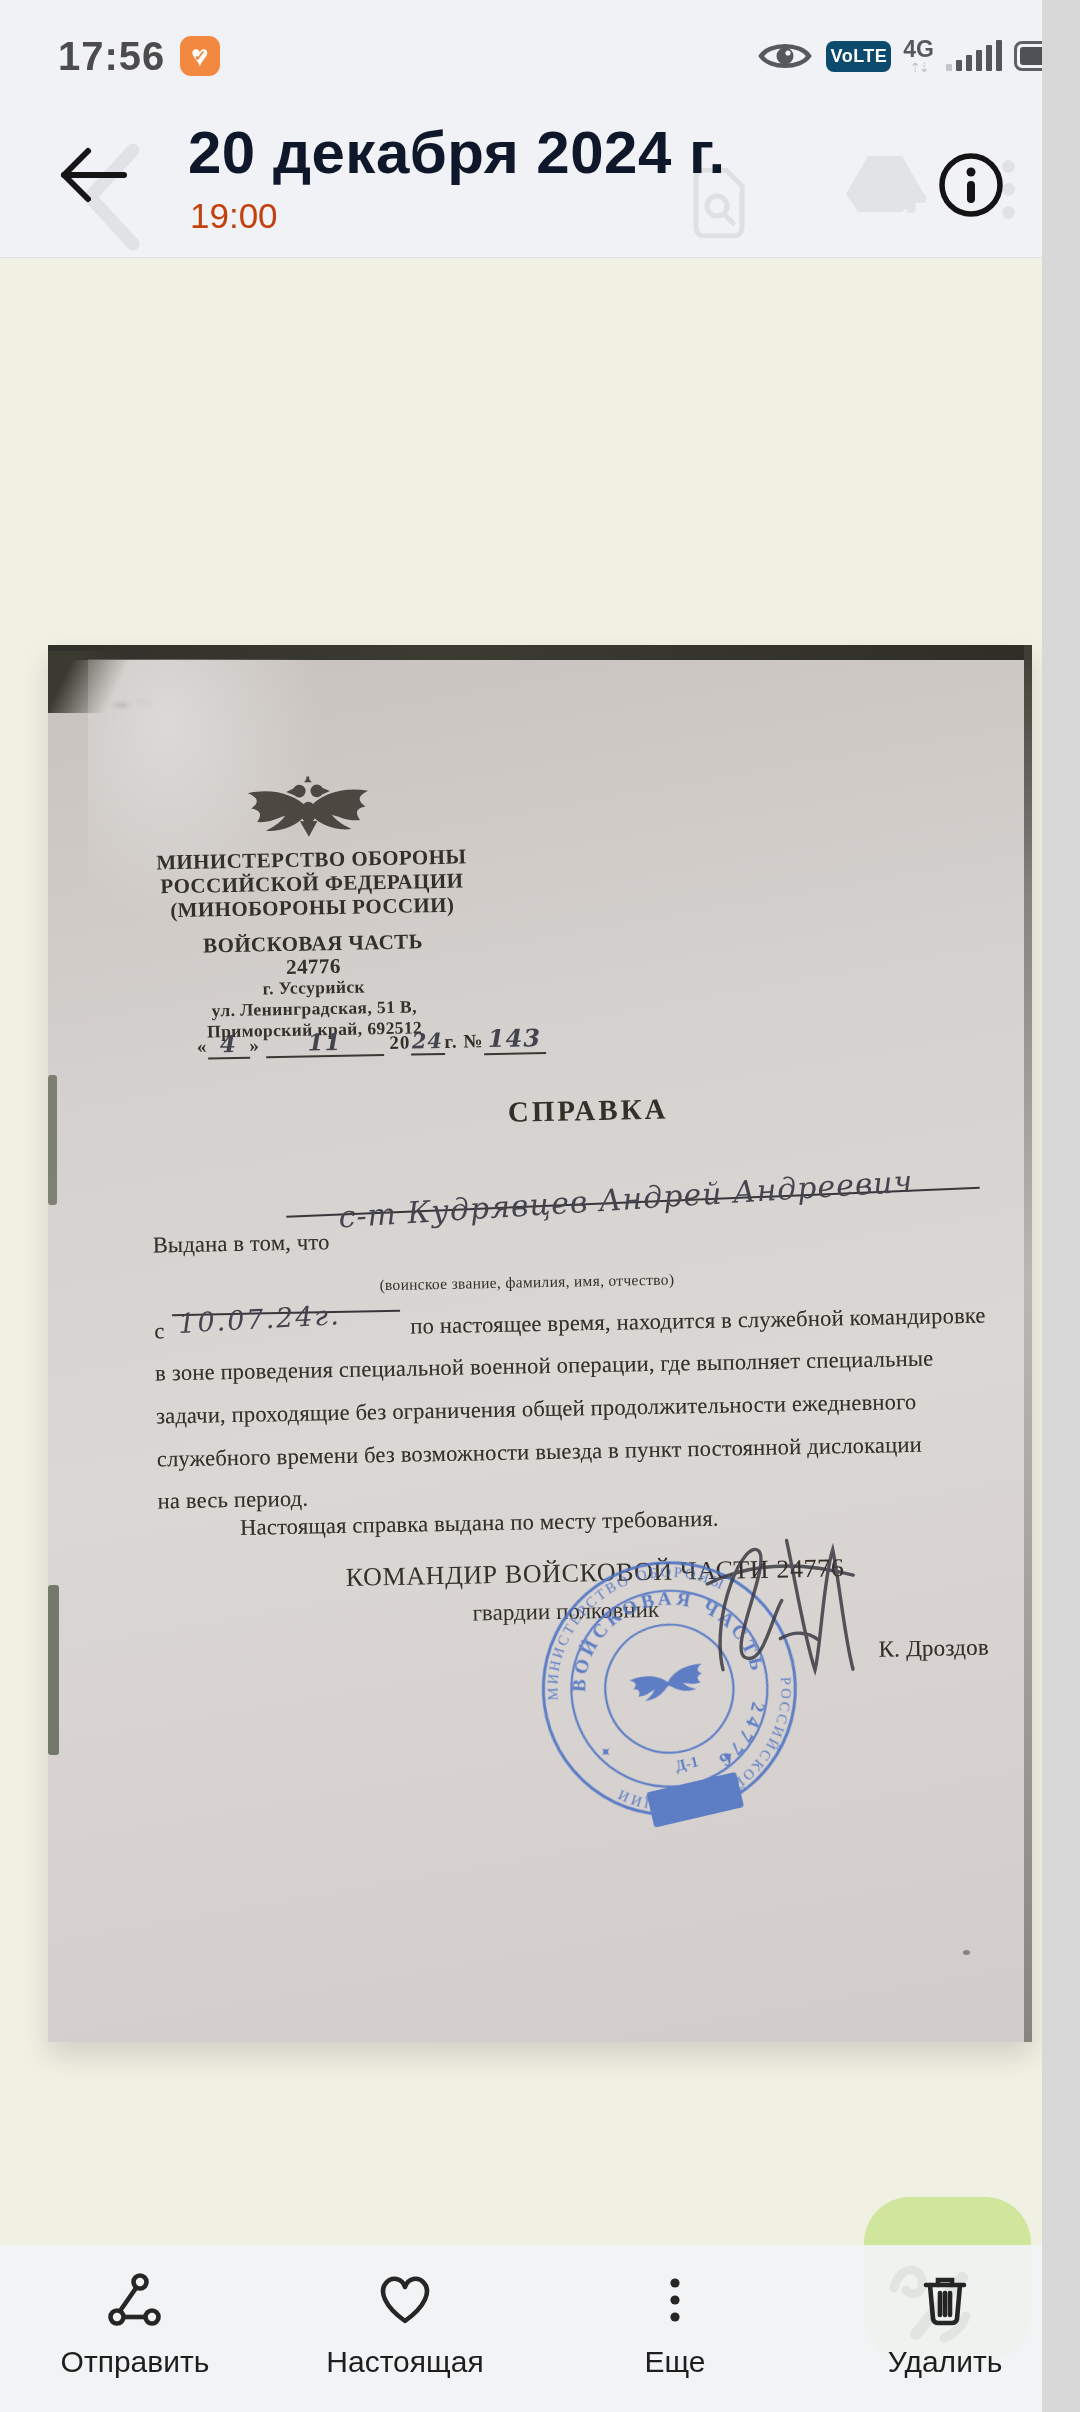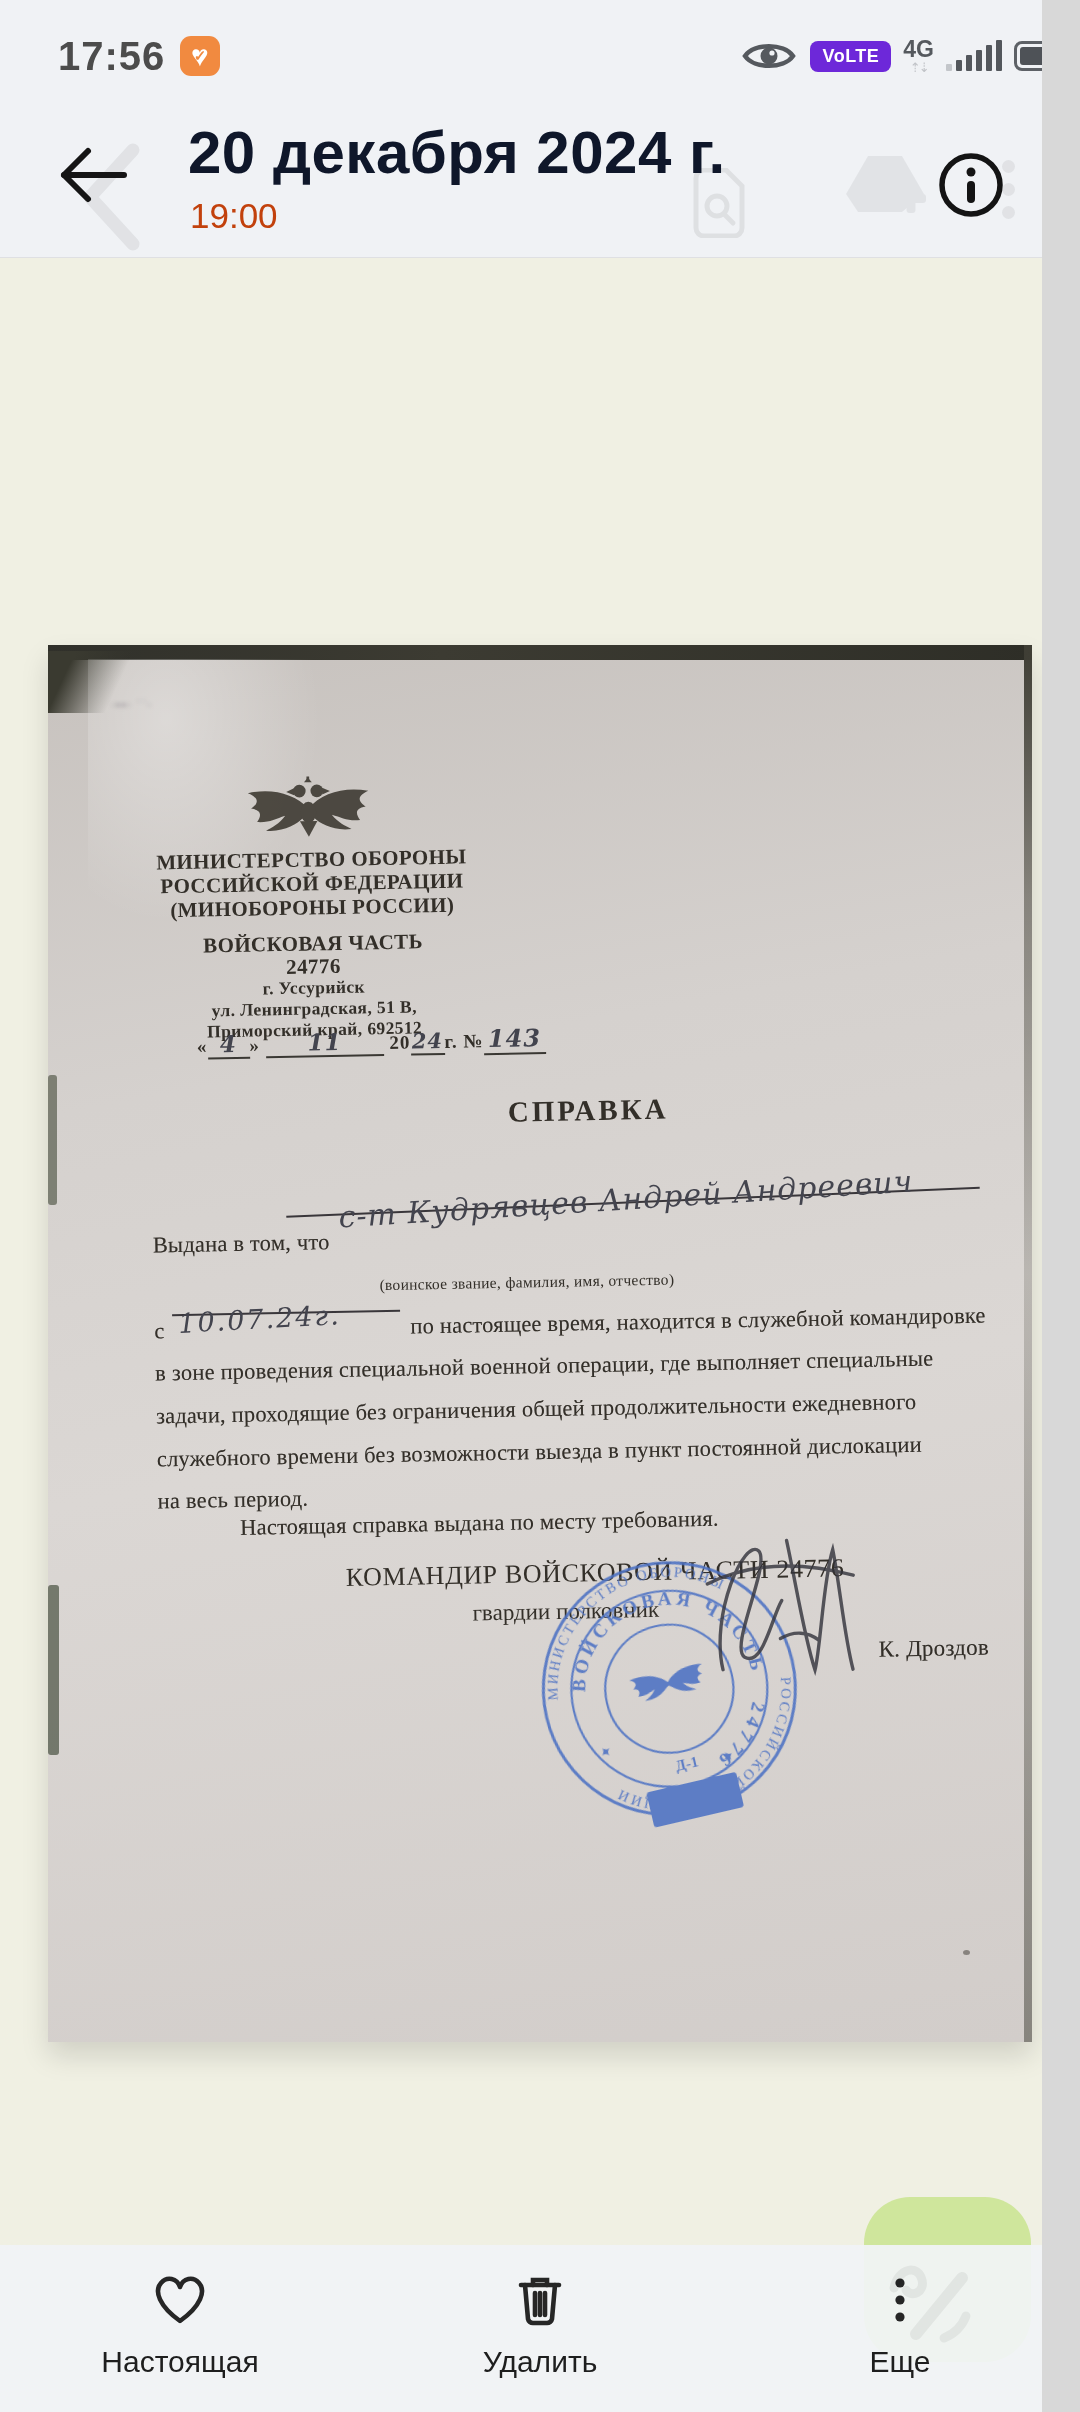--- a/index.html
+++ b/index.html
@@ -10,21 +10,21 @@
   }
   
   .topchrome { position:absolute; left:0; top:0; width:1080px; height:258px;
     background:#f0f2f5; border-bottom:1px solid rgba(0,0,0,0.07); z-index:5; }
   .sb-time { position:absolute; left:58px; top:34px; font-size:40px; font-weight:700; color:#4c4c4c; letter-spacing:1px;}
   .sb-heart { position:absolute; left:180px; top:36px; width:40px; height:40px; border-radius:11px;
     background:#f18a40; display:flex; align-items:center; justify-content:center; }
   .sb-heart .h { color:#fff; font-size:30px; line-height:30px; }
   .sb-heart .c { position:absolute; color:#f18a40; font-size:15px; font-weight:700; top:11px; }
   .sb-right { position:absolute; right:14px; top:30px; height:52px; display:flex; align-items:center; gap:12px; }
-  .volte { background:#6d28d9; color:#fff; font-weight:700; font-size:18px; border-radius:8px; padding:5px 12px; letter-spacing:0.5px;}
+  .volte { background:#0c4a6e; color:#fff; font-weight:700; font-size:18px; border-radius:8px; padding:5px 4px; letter-spacing:0.5px;}
   .net4g { display:flex; flex-direction:column; align-items:center; line-height:1; }
   .net4g .g { font-size:23px; font-weight:700; color:#55595e; }
   .net4g .arr { font-size:13px; color:#c0c3c7; letter-spacing:-2px;}
   .bars { display:flex; align-items:flex-end; gap:4px; height:30px; }
   .bars i { display:block; width:6px; background:#53575c; border-radius:1px;}
   .bars i.dim { background:#c3c6ca; }
   .battery { position:relative; width:52px; height:30px; border:3.5px solid #5d6166; border-radius:8px; }
   .battery .fill { position:absolute; left:3px; top:3px; bottom:3px; width:24px; background:#4e5257; border-radius:3px;}
   .battery .nub { position:absolute; right:-9px; top:8px; width:5px; height:13px; background:#8a8d92; border-radius:2px;}
   
@@ -271,39 +271,51 @@
 
   <svg class="ghost-pen" width="104" height="104" viewBox="0 0 104 104">
     <path d="M10 38 C14 18 34 14 38 30 C41 42 28 48 22 40" fill="none" stroke="#000" stroke-width="9" stroke-linecap="round"></path>
     <line x1="32" y1="84" x2="78" y2="28" stroke="#000" stroke-width="12" stroke-linecap="round"></line>
     <path d="M60 88 C70 84 78 76 82 66" fill="none" stroke="#000" stroke-width="9" stroke-linecap="round"></path>
   </svg>
 
   <div class="toolbar">
     <div class="tb-item">
       <svg width="58" height="58" viewBox="0 0 58 58">
+        <g fill="none" stroke="#262626" stroke-width="4.6">
+          <circle cx="34" cy="11" r="6.5"></circle>
+            <circle cx="11" cy="46" r="6.5"></circle>
+            <circle cx="46" cy="46" r="6.5"></circle>
+          <line x1="30" y1="17" x2="14" y2="40"></line>
+            <line x1="18" y1="46" x2="39" y2="46"></line>
+        </g>
+      </svg>
+      <div class="lbl">Отправить</div>
+    </div>
+    <div class="tb-item">
+      <svg width="58" height="58" viewBox="0 0 58 58">
         <path d="M29 50 C 8 35 3 20 10 12 C 16 5 26 7 29 16 C 32 7 42 5 48 12 C 55 20 50 35 29 50 Z" fill="none" stroke="#262626" stroke-width="4.6" stroke-linejoin="round"></path>
       </svg>
       <div class="lbl">Настоящая</div>
+    </div>
+    <div class="tb-item">
+      <svg width="58" height="58" viewBox="0 0 58 58">
+        <circle cx="29" cy="12" r="4.6" fill="#262626"></circle>
+          <circle cx="29" cy="29" r="4.6" fill="#262626"></circle>
+          <circle cx="29" cy="46" r="4.6" fill="#262626"></circle>
+      </svg>
+      <div class="lbl">Еще</div>
     </div>
     <div class="tb-item">
       <svg width="58" height="58" viewBox="0 0 58 58">
         <g fill="none" stroke="#262626" stroke-width="4.6" stroke-linecap="round">
           <line x1="10" y1="14" x2="48" y2="14"></line>
           <path d="M22 14 v-5 h14 v5"></path>
           <path d="M14 14 l3 34 a5 5 0 0 0 5 4 h14 a5 5 0 0 0 5 -4 l3 -34"></path>
           <line x1="24" y1="22" x2="24" y2="44"></line>
             <line x1="29" y1="22" x2="29" y2="44"></line>
             <line x1="34" y1="22" x2="34" y2="44"></line>
         </g>
       </svg>
       <div class="lbl">Удалить</div>
     </div>
-    <div class="tb-item">
-      <svg width="58" height="58" viewBox="0 0 58 58">
-        <circle cx="29" cy="12" r="4.6" fill="#262626"></circle>
-          <circle cx="29" cy="29" r="4.6" fill="#262626"></circle>
-          <circle cx="29" cy="46" r="4.6" fill="#262626"></circle>
-      </svg>
-      <div class="lbl">Еще</div>
-    </div>
   </div>
 </div>
 
 </body></html>

